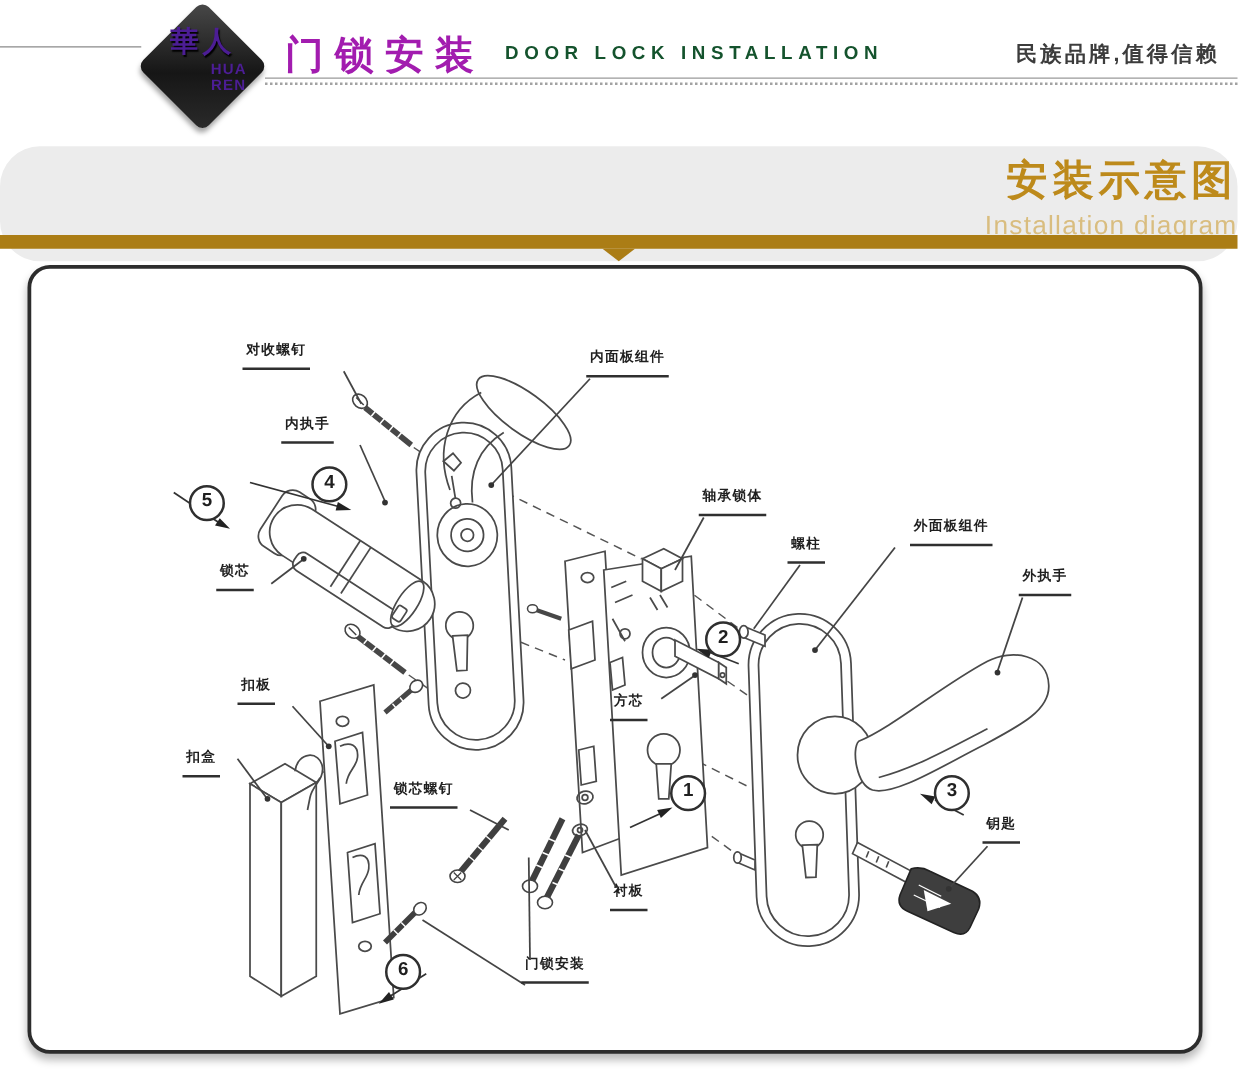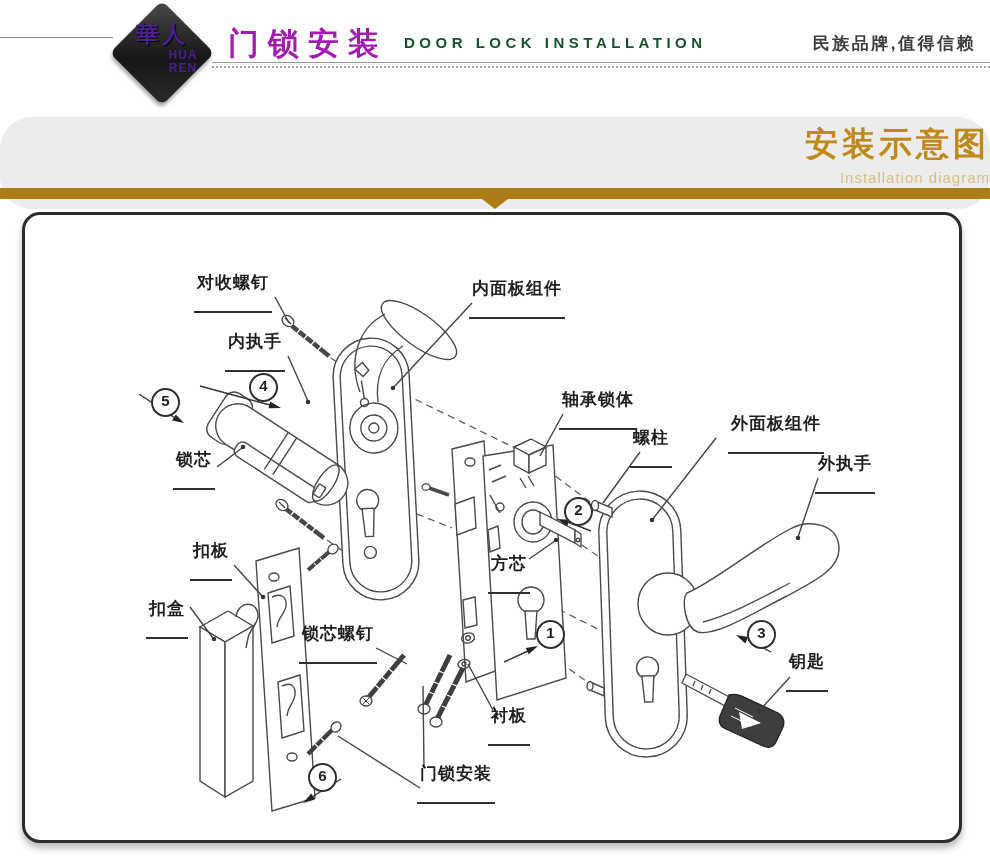--- a/index.html
+++ b/index.html
@@ -18,33 +18,33 @@
   .logo-cn{font-family:"DejaVu Serif","Liberation Serif",serif;font-size:23px;font-weight:bold;
            letter-spacing:3px;text-shadow:1px 1px 1px #000;}
   .logo-en{font-size:12px;font-weight:bold;letter-spacing:1px;margin-top:3px;padding-left:42px;}
   .hdr-title-cn{position:absolute;left:228px;top:23px;font-size:31px;font-weight:bold;color:#a21caf;letter-spacing:9px;}
   .hdr-title-en{position:absolute;left:404px;top:34px;font-size:15px;font-weight:600;color:#14532d;letter-spacing:4.5px;}
   .hdr-slogan{position:absolute;right:14px;top:32px;font-size:17px;font-weight:bold;color:#3c3c3c;letter-spacing:2.5px;}
 
   
   .band{position:absolute;left:0;top:117px;width:100%;height:92px;background:#ececec;text-align:right;border-radius:32px;}
   .band-title{font-size:33px;font-weight:bold;color:#bd8a1b;letter-spacing:4px;margin-top:5px;}
-  .band-sub{font-size:15px;color:#d9bd7f;letter-spacing:1px;margin-top:2px;}
+  .band-sub{font-size:21px;color:#d9bd7f;letter-spacing:1px;margin-top:2px;}
   .goldbar{position:absolute;left:0;top:188px;width:100%;height:11px;background:#ab7d15;}
   .goldtri{position:absolute;left:482px;top:199px;width:0;height:0;
            border-left:13px solid transparent;border-right:13px solid transparent;border-top:10px solid #ab7d15;}
 
   
   .frame{position:absolute;left:22px;top:212px;width:934px;height:625px;border:3px solid #2c2c2c;
          border-radius:18px;background:#fff;box-shadow:0 5px 7px rgba(0,0,0,.28);}
   .art{position:absolute;inset:0;pointer-events:none;}
 
   
-  .part-label{position:absolute;font-size:17px;font-weight:bold;color:#1f1f1f;letter-spacing:1px;
-              border-bottom:2px solid #2f2f2f;padding:0 3px 18px 3px;white-space:nowrap;line-height:1.1;}
+  .part-label{position:absolute;font-size:11px;font-weight:bold;color:#1f1f1f;letter-spacing:1px;
+              border-bottom:2px solid #2f2f2f;padding:0 3px 8px 3px;white-space:nowrap;line-height:1.1;}
   
   .step{position:absolute;width:25px;height:25px;border:2px solid #2f2f2f;border-radius:50%;
         background:#fff;font-size:15px;font-weight:bold;color:#1f1f1f;text-align:center;line-height:22px;}
 </style>
 </head>
 <body>
 
 <div class="stage">
 
   <div class="hdr-line-left"></div>
@@ -303,21 +303,21 @@
   <div class="part-label" style="left:225px;top:333px;">内执手</div>
   <div class="part-label" style="left:469px;top:280px;">内面板组件</div>
   <div class="part-label" style="left:559px;top:391px;">轴承锁体</div>
   <div class="part-label" style="left:630px;top:429px;">螺柱</div>
   <div class="part-label" style="left:712px;top:415px;margin-left:16px;">外面板组件</div>
   <div class="part-label" style="left:815px;top:455px;">外执手</div>
   <div class="part-label" style="left:173px;top:451px;">锁芯</div>
   <div class="part-label" style="left:488px;top:555px;">方芯</div>
   <div class="part-label" style="left:190px;top:542px;">扣板</div>
   <div class="part-label" style="left:146px;top:600px;">扣盒</div>
-  <div class="part-label" style="left:299px;top:625px;">锁芯螺钉</div>
+  <div class="part-label" style="left:312px;top:625px;">锁芯螺钉</div>
   <div class="part-label" style="left:488px;top:707px;">衬板</div>
   <div class="part-label" style="left:417px;top:765px;">门锁安装</div>
   <div class="part-label" style="left:786px;top:653px;">钥匙</div>
 
   <div class="step" style="left:536px;top:620px;">1</div>
   <div class="step" style="left:564px;top:497px;">2</div>
   <div class="step" style="left:747px;top:620px;">3</div>
   <div class="step" style="left:249px;top:373px;">4</div>
   <div class="step" style="left:151px;top:388px;">5</div>
   <div class="step" style="left:308px;top:763px;">6</div>

